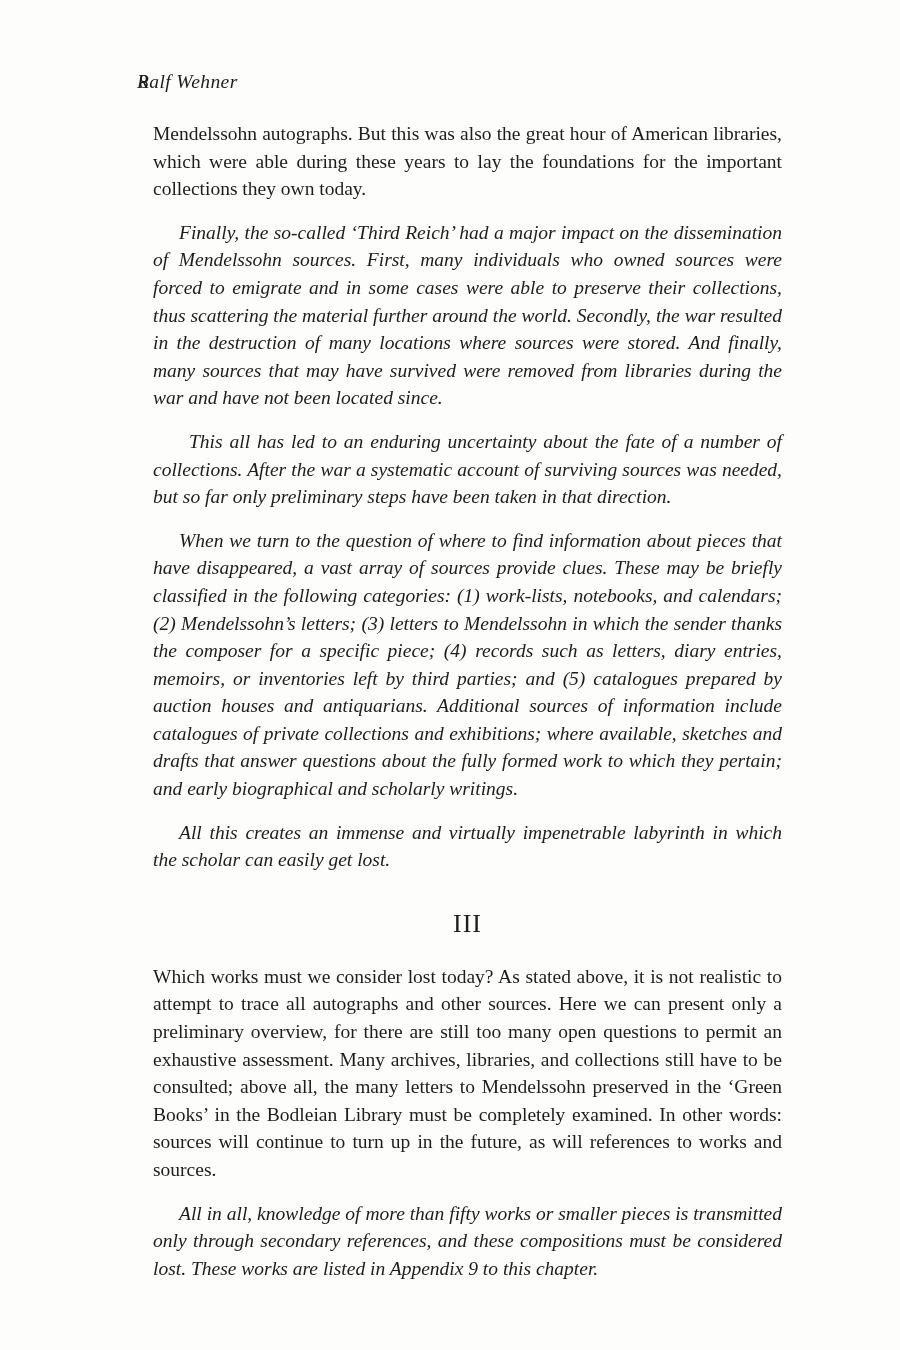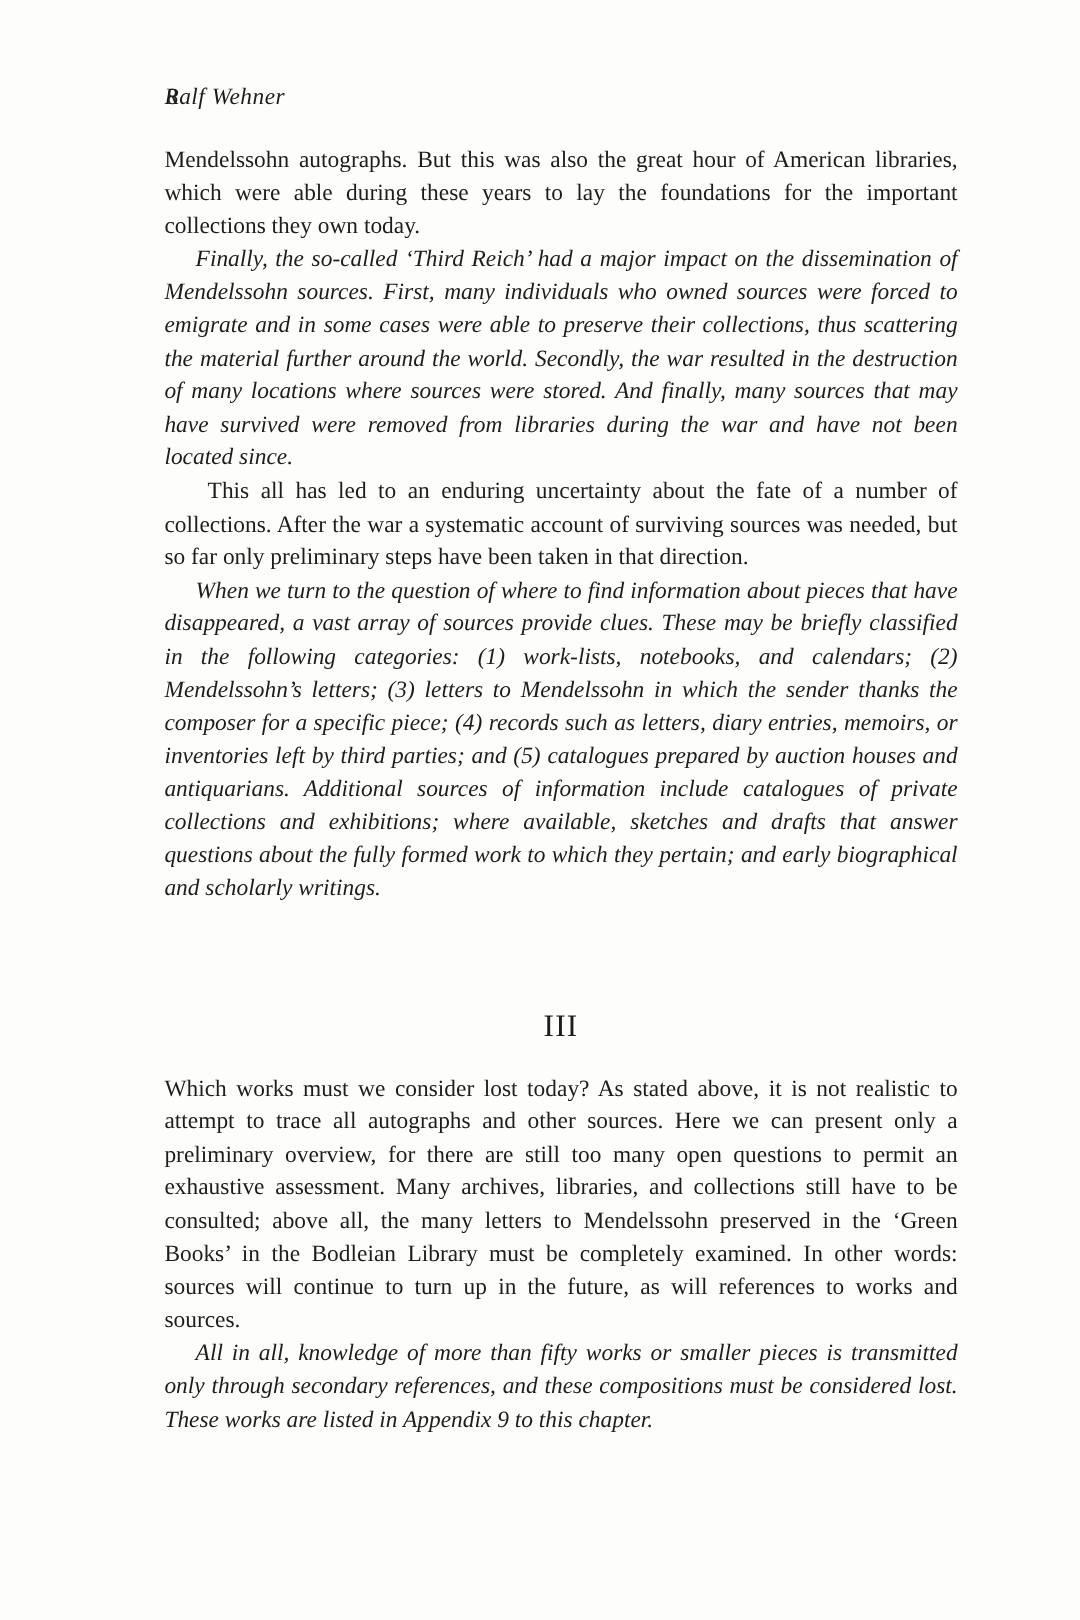--- a/index.html
+++ b/index.html
@@ -38,35 +38,36 @@
     }
     .author {
       display: block;
       text-align: left;
       font-style: italic;
       font-size: 19.5px;
       line-height: 28px;
       letter-spacing: 0.4px;
     }
     .body-text p {
-      margin: 0;
+      margin: 16px;
       font-size: 19.5px;
       line-height: 27.6px;
       text-align: justify;
       text-justify: inter-word;
     }
     .body-text p.indent {
       text-indent: 26px;
       font-style: italic;
     }
     .body-text p.indent-deep {
       text-indent: 36px;
+      font-style: italic;
     }
     .section-heading {
-      margin: 85px 0 24px 0;
+      margin: 35px 0 24px 0;
       text-align: center;
       font-size: 26px;
       font-weight: normal;
       letter-spacing: 1px;
       line-height: 30px;
     }
   </style>
 </head>
 <body>
 
@@ -81,20 +82,21 @@
     <div class="body-text">
 
       <p>Mendelssohn autographs. But this was also the great hour of American libraries, which were able during these years to lay the foundations for the important collections they own today.</p>
 
       <p class="indent">Finally, the so-called ‘Third Reich’ had a major impact on the dissemination of Mendelssohn sources. First, many individuals who owned sources were forced to emigrate and in some cases were able to preserve their collections, thus scattering the material further around the world. Secondly, the war resulted in the destruction of many locations where sources were stored. And finally, many sources that may have survived were removed from libraries during the war and have not been located since.</p>
 
       <p class="indent-deep">This all has led to an enduring uncertainty about the fate of a number of collections. After the war a systematic account of surviving sources was needed, but so far only preliminary steps have been taken in that direction.</p>
 
       <p class="indent">When we turn to the question of where to find information about pieces that have disappeared, a vast array of sources provide clues. These may be briefly classified in the following categories: (1) work-lists, notebooks, and calendars; (2) Mendelssohn’s letters; (3) letters to Mendelssohn in which the sender thanks the composer for a specific piece; (4) records such as letters, diary entries, memoirs, or inventories left by third parties; and (5) catalogues prepared by auction houses and antiquarians. Additional sources of information include catalogues of private collections and exhibitions; where available, sketches and drafts that answer questions about the fully formed work to which they pertain; and early biographical and scholarly writings.</p>
 
+      <p class="indent">All this creates an immense and virtually impenetrable labyrinth in which the scholar can easily get lost.</p>
 
       <h2 class="section-heading">III</h2>
 
       <p>Which works must we consider lost today? As stated above, it is not realistic to attempt to trace all autographs and other sources. Here we can present only a preliminary overview, for there are still too many open questions to permit an exhaustive assessment. Many archives, libraries, and collections still have to be consulted; above all, the many letters to Mendelssohn preserved in the ‘Green Books’ in the Bodleian Library must be completely examined. In other words: sources will continue to turn up in the future, as will references to works and sources.</p>
 
       <p class="indent">All in all, knowledge of more than fifty works or smaller pieces is transmitted only through secondary references, and these compositions must be considered lost. These works are listed in Appendix 9 to this chapter.</p>
 
     </div>
   </div>
 </div>

